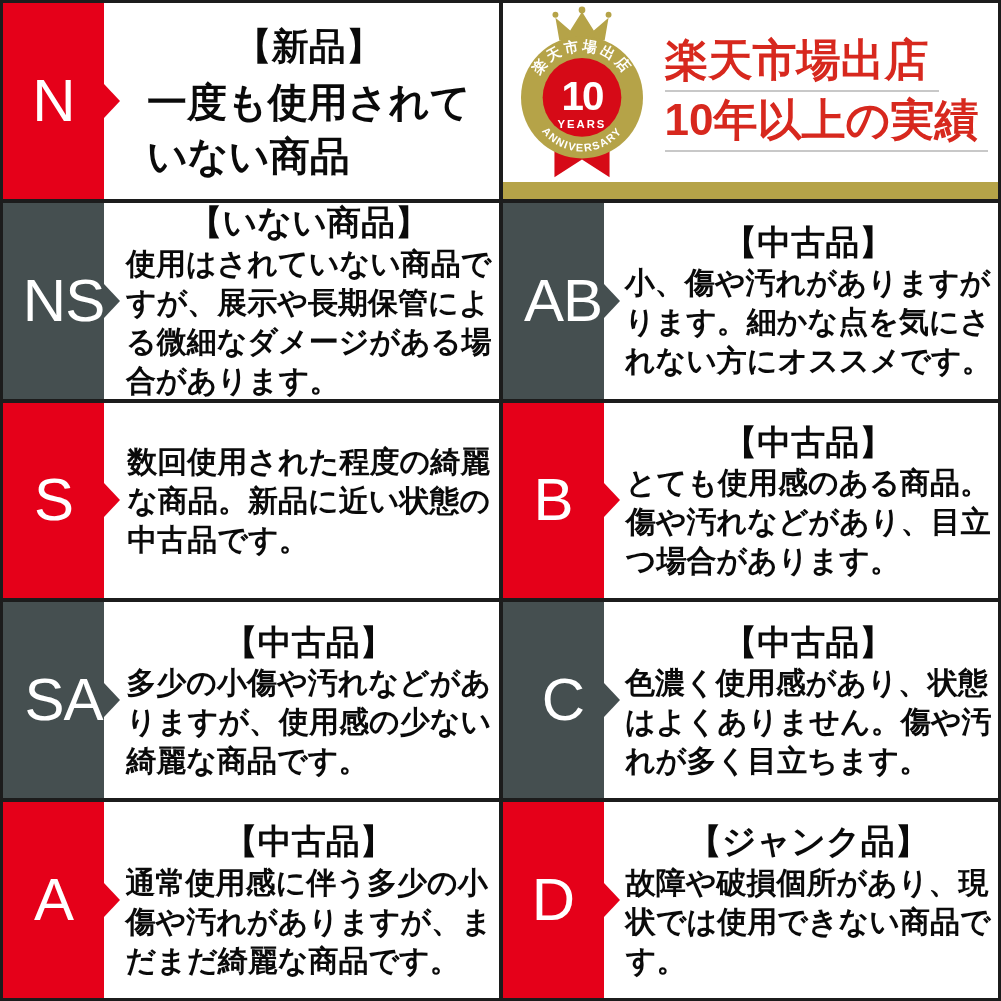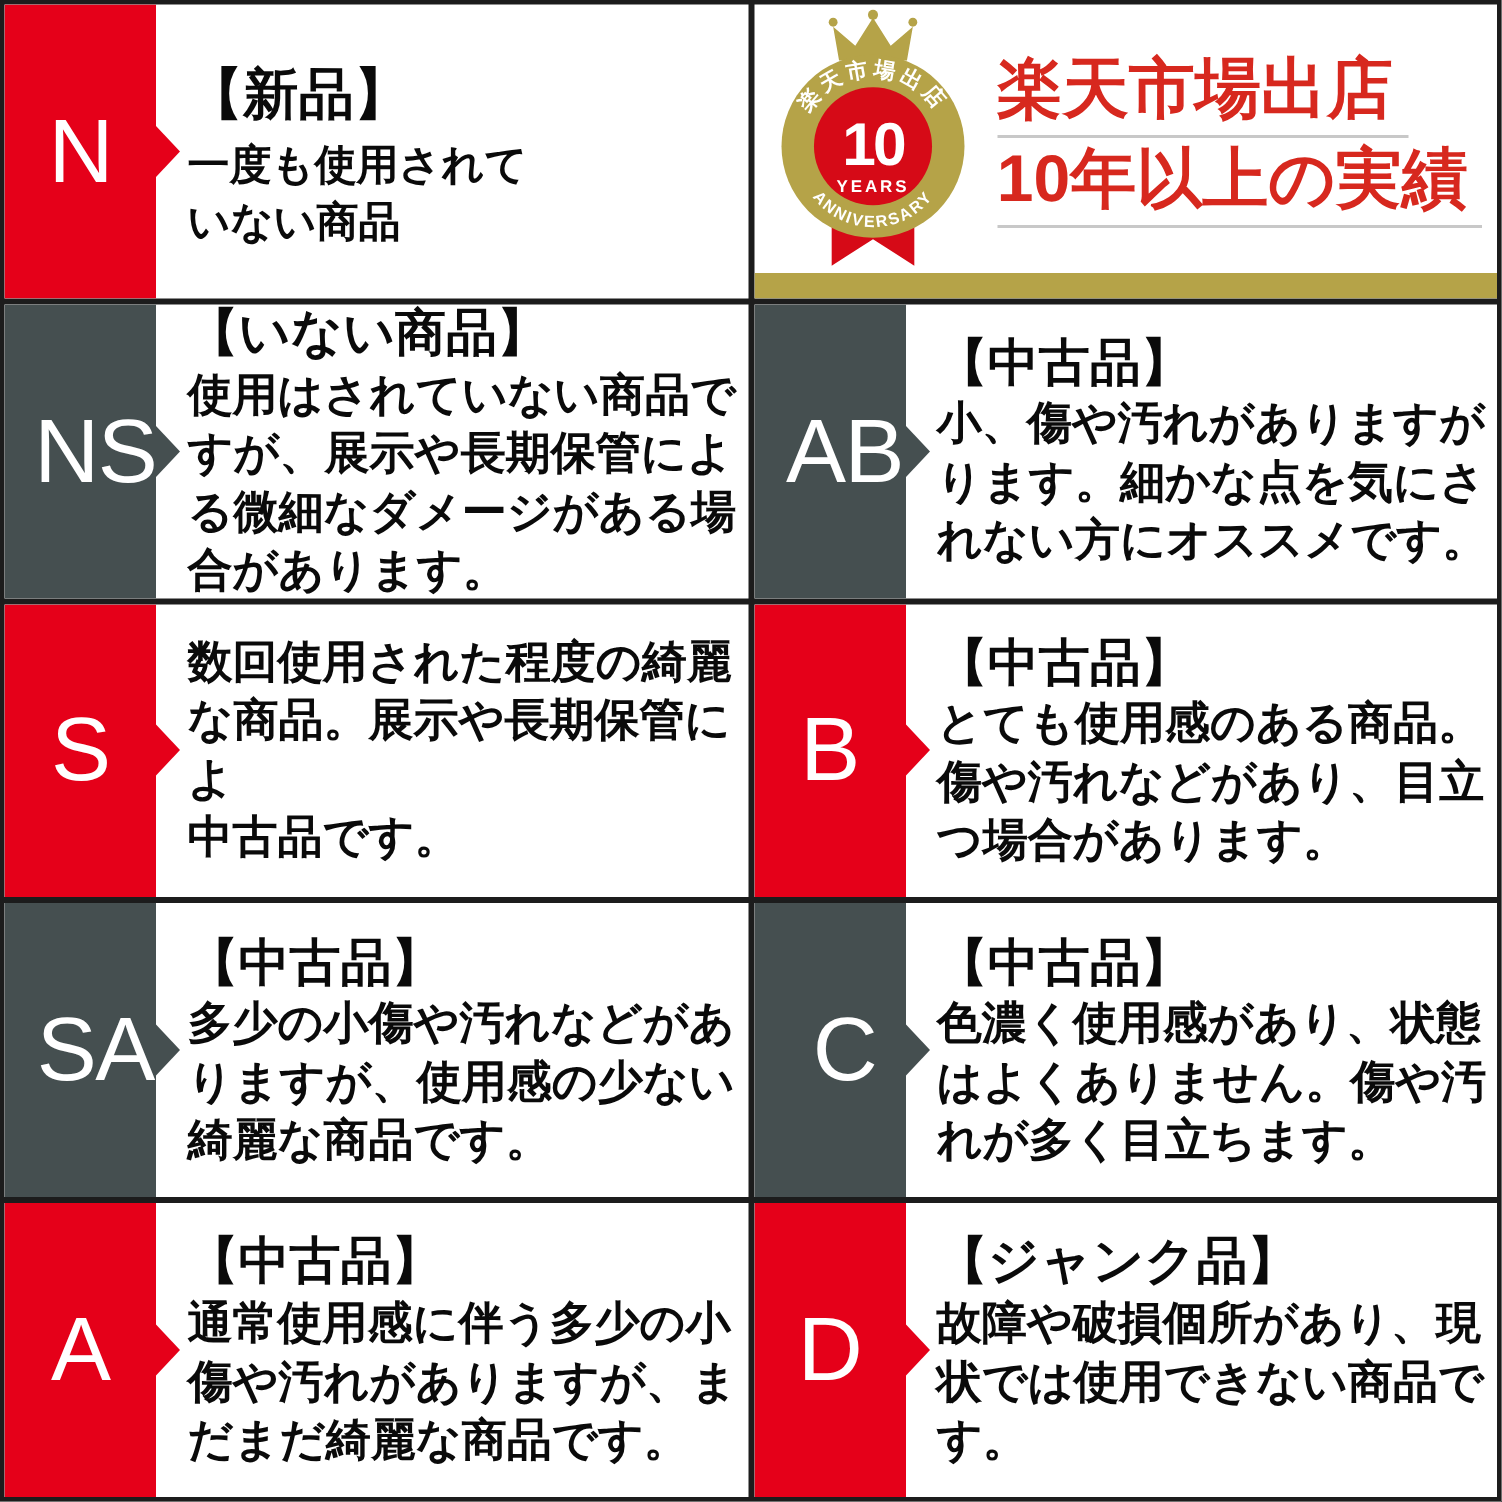--- a/index.html
+++ b/index.html
@@ -59,34 +59,35 @@
   .badge.red .arrow{border-left-color:var(--badge-red);}
   .badge.slate .arrow{border-left-color:var(--badge-slate);}
   
   .content{
     flex:1;
     display:flex;
     flex-direction:column;
     justify-content:center;
     padding:2px 6px 2px 21px;
     color:#0a0a0a;
+    align-items:center;
   }
   .title{
     font-size:34px;
     font-weight:700;
     line-height:1.25;
   }
   .desc{
     font-size:30px;
     font-weight:700;
     line-height:1.3;
     white-space:pre-line;
   }
   .cell.large .title{font-size:37px;line-height:1.5;}
-  .cell.large .desc{font-size:28px;line-height:1.35;}
+  .cell.large .desc{font-size:40px;line-height:1.35;}
   
   .header-cell{
     align-items:center;
     padding-bottom:17px;
   }
   .gold-bar{
     position:absolute;
     left:0;right:0;bottom:0;
     height:17px;
     background:var(--gold);
@@ -207,21 +208,21 @@
     </div>
   </section>
 
   <section class="cell">
     <div class="badge red">
       <span class="badge-letter">S</span>
       <span class="arrow"></span>
     </div>
     <div class="content">
       <div class="desc">数回使用された程度の綺麗
-な商品。展示や長期保管によ
+な商品。新品に近い状態の
 中古品です。</div>
     </div>
   </section>
 
   <section class="cell">
     <div class="badge red">
       <span class="badge-letter">B</span>
       <span class="arrow"></span>
     </div>
     <div class="content">

